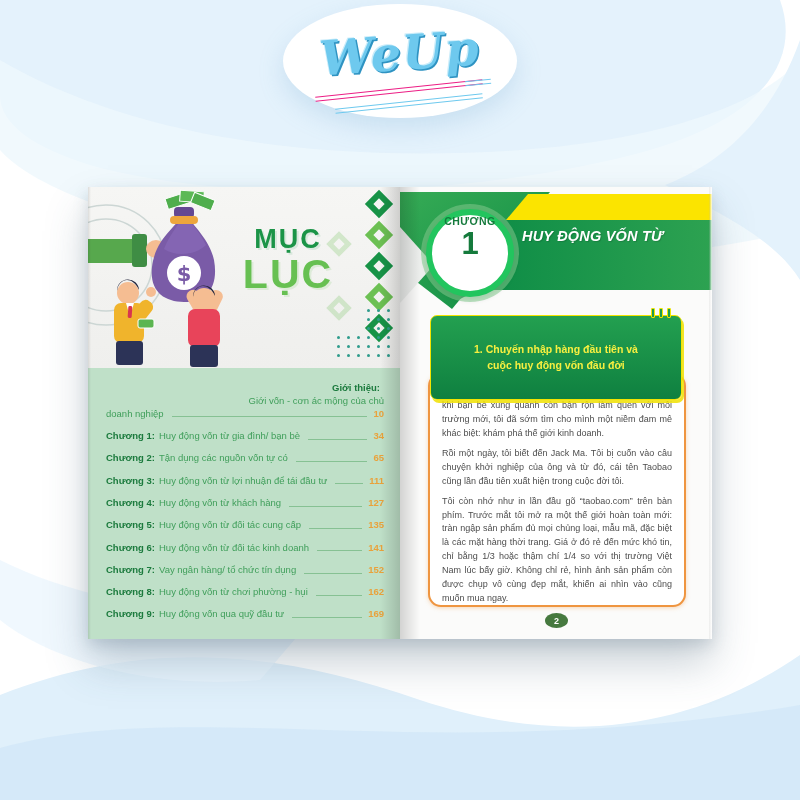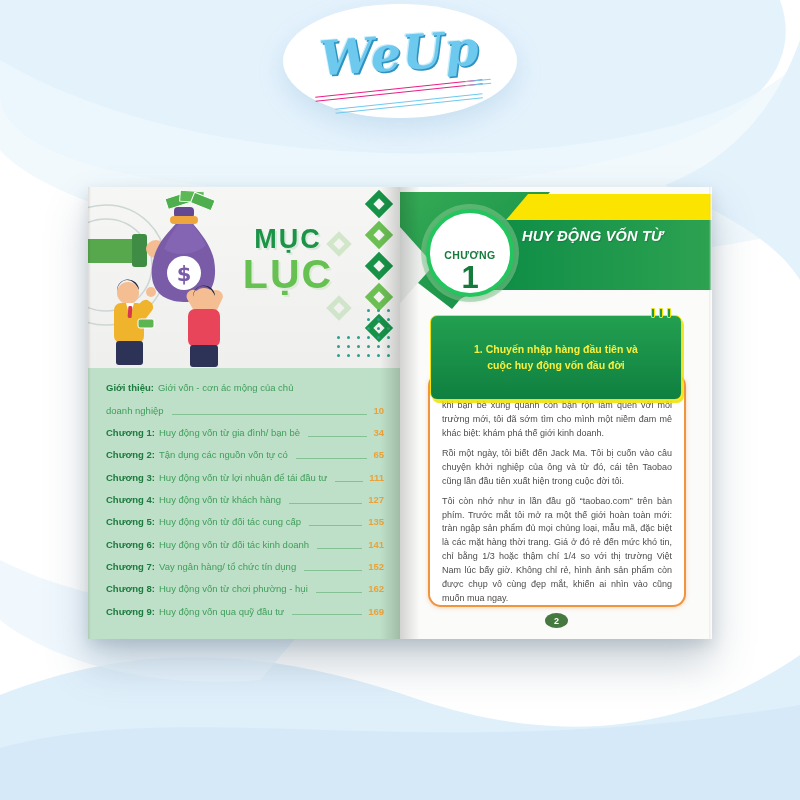--- a/index.html
+++ b/index.html
@@ -50,28 +50,28 @@
   .ghost-diamond { position:absolute; width:18px; height:18px; transform:rotate(45deg); border:5px solid rgba(108,192,83,.25); }
   .dots-block { position:absolute; right:10px; top:122px; display:flex; flex-direction:column; gap:6px; align-items:flex-end; }
   .dot-row { display:flex; gap:7px; }
   .dot { width:3px; height:3px; border-radius:50%; background:#2f9c8c; }
   .lp-bottom { position:relative; height:271px; background:#bfe0c8; padding:14px 16px 0 18px; }
   .toc-row { display:flex; align-items:flex-end; font-size:9.5px; line-height:1.35; margin-bottom:9.5px; }
   .toc-label { font-weight:bold; color:#1b7a3d; white-space:nowrap; margin-right:4px; }
   .toc-text  { color:#3f9e5a; white-space:nowrap; }
   .toc-leader { flex:1; border-bottom:1px solid #86c193; margin:0 6px 3px 8px; min-width:16px; }
   .toc-page  { font-weight:bold; color:#e9a23b; white-space:nowrap; }
-  .toc-wrap2 { margin-bottom:10px; }
+  .toc-wrap2 { margin-bottom:0;flex-direction:column; }
   
   .rp-header { position:absolute; left:0; top:0; width:312px; height:128px; }
   .chapter-circle {
     position:absolute; left:26px; top:22px; width:88px; height:88px; border-radius:50%;
-    background:#ffffff; border:4px solid #22c55e;
+    background:#ffffff; border:6px solid #22c55e;
     box-shadow:0 0 0 5px rgba(130,200,140,.55), 0 2px 6px rgba(0,0,0,.18);
-    display:flex; flex-direction:column; align-items:center; justify-content:flex-end; z-index:3;
+    display:flex; flex-direction:column; align-items:center; justify-content:flex-start; z-index:3;
   }
   .chapter-circle .cl { font-size:10.5px; font-weight:800; color:#157a3c; letter-spacing:.5px; }
   .chapter-circle .cn { font-size:31px; font-weight:800; color:#157a3c; line-height:1; margin-top:1px; }
   .rp-title { position:absolute; left:122px; top:38px; width:182px; z-index:3;
     font-size:14.5px; font-weight:800; font-style:italic; color:#ffffff; line-height:1.65; letter-spacing:.2px;
     text-shadow:1px 1px 1px rgba(0,0,0,.15); }
   .section-box {
     position:absolute; left:30px; top:128px; width:252px; z-index:3;
     background:linear-gradient(180deg,#23a050,#0f8040);
     border:1.5px solid #f2e400; border-radius:7px;

